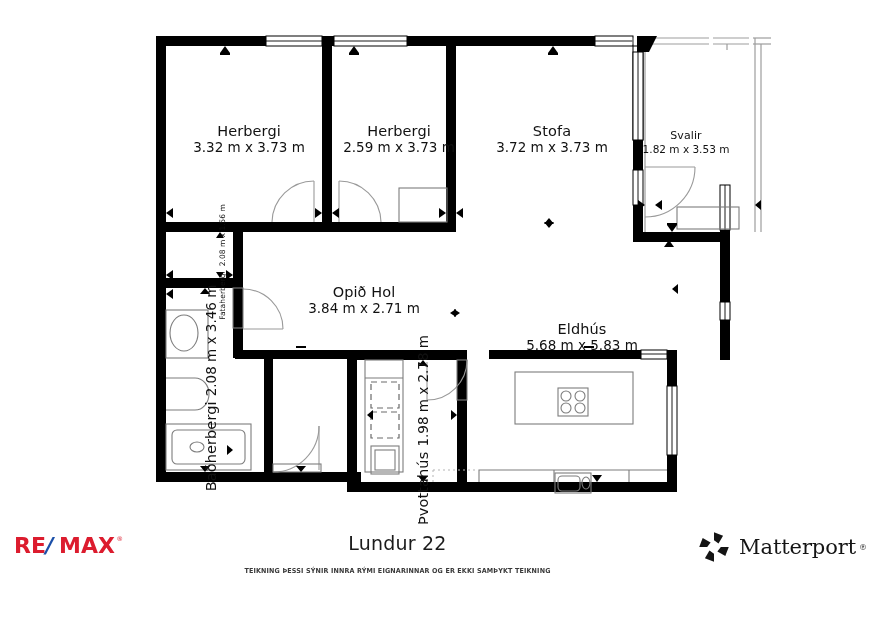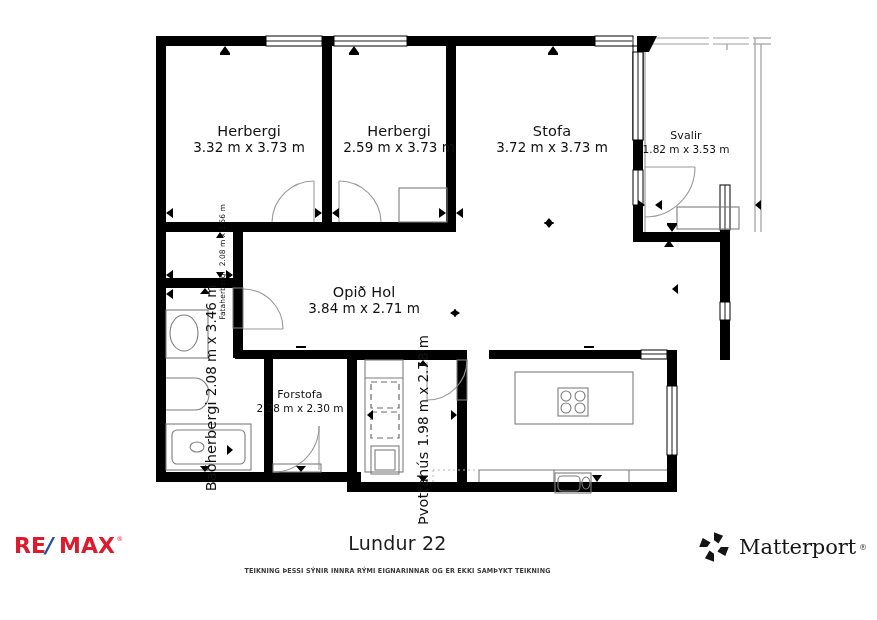--- a/index.html
+++ b/index.html
@@ -401,35 +401,35 @@
   <div class="room-label rot-plain label-sm" style="left:677px; top:143px;">
     <span class="room-name">Svalir</span>
     <span class="room-dims">1.82 m x 3.53 m</span>
   </div>
 
   <div class="room-label rot-plain" style="left:355px; top:301px;">
     <span class="room-name">Opið Hol</span>
     <span class="room-dims">3.84 m x 2.71 m</span>
   </div>
 
+  <div class="room-label rot-plain" style="left:573px; top:338px;">
+    <span class="room-name">Eldhús</span>
+    <span class="room-dims">5.68 m x 5.83 m</span>
+  </div>
 
   <div class="room-label rot-90 label-xs label-v" style="left:211px; top:262px;">
     <span class="room-name">Fataherbergi</span>
     <span class="room-dims">2.08 m x 1.56 m</span>
   </div>
 
   <div class="room-label rot-90 label-v" style="left:202px; top:388px;">
     <span class="room-name">Baðherbergi</span>
     <span class="room-dims">2.08 m x 3.46 m</span>
   </div>
 
-  <div class="room-label rot-plain label-sm" style="left:291px; top:402px;">
-    <span class="room-name">Forstofa</span>
-    <span class="room-dims">2.28 m x 2.30 m</span>
-  </div>
 
   <div class="room-label rot-90 label-v" style="left:414px; top:430px;">
     <span class="room-name">Þvottahús</span>
     <span class="room-dims">1.98 m x 2.78 m</span>
   </div>
 
 </div>
 
 <div id="footer">
 

